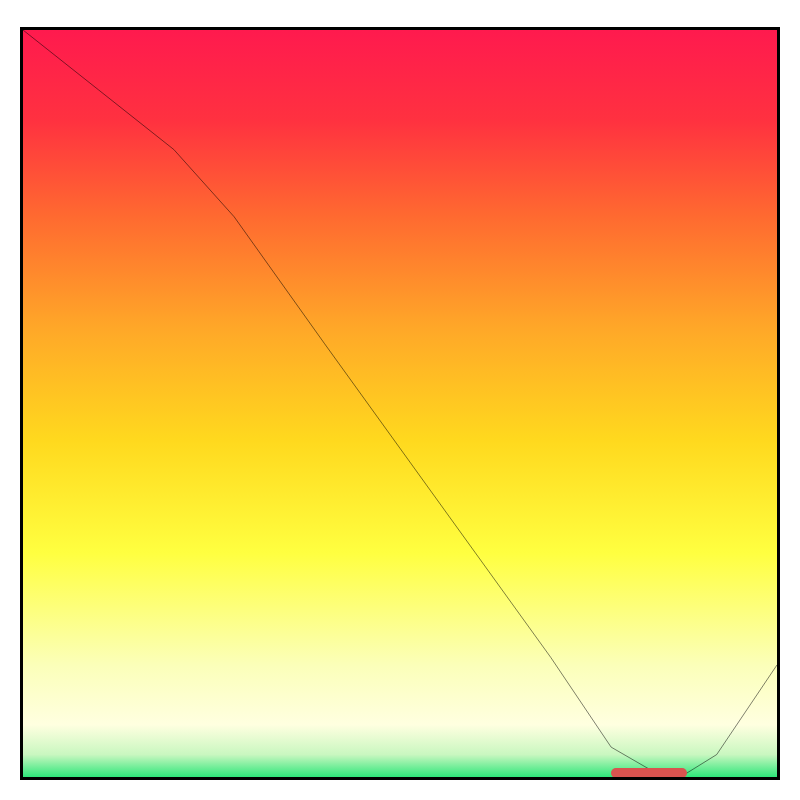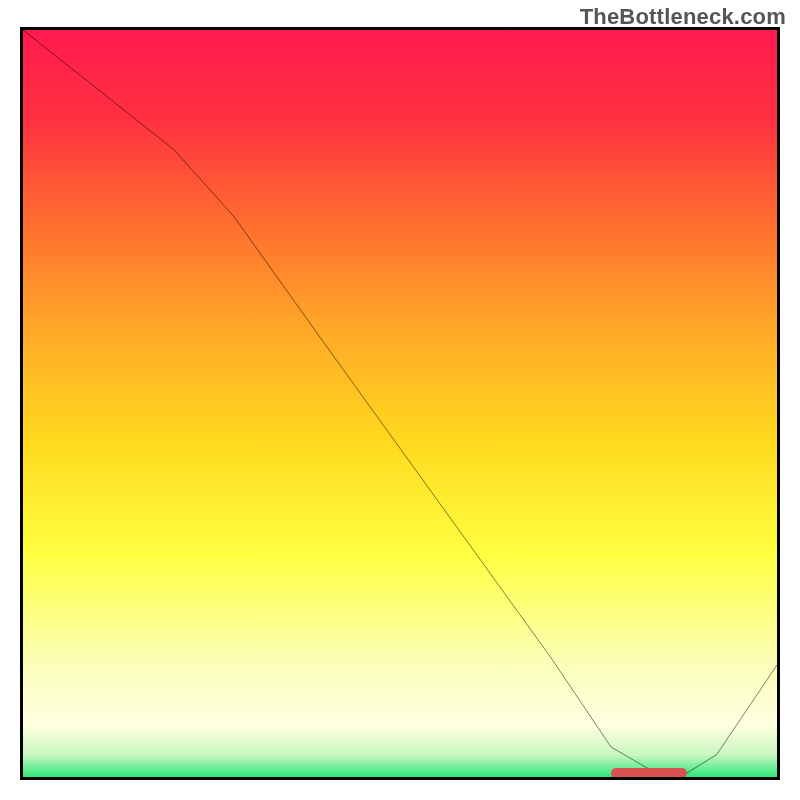--- a/index.html
+++ b/index.html
@@ -48,21 +48,20 @@
     background: #d8534f;
     border-radius: 5px;
     height: 10px;
   }
 </style>
 </head>
 <body>
 
 <div class="frame">
 
-  <div class="watermark">TheBottleneck.com</div>
 
   <div class="plot-box">
     <svg class="gradient" width="100%" height="100%" preserveAspectRatio="none" viewBox="0 0 100 100">
       <defs>
         <linearGradient id="bg-grad" x1="0" y1="0" x2="0" y2="1">
             <stop offset="0%" stop-color="#ff1a4e"></stop>
             <stop offset="12%" stop-color="#ff3140"></stop>
             <stop offset="25%" stop-color="#ff6a30"></stop>
             <stop offset="40%" stop-color="#ffa828"></stop>
             <stop offset="55%" stop-color="#ffd91e"></stop>

